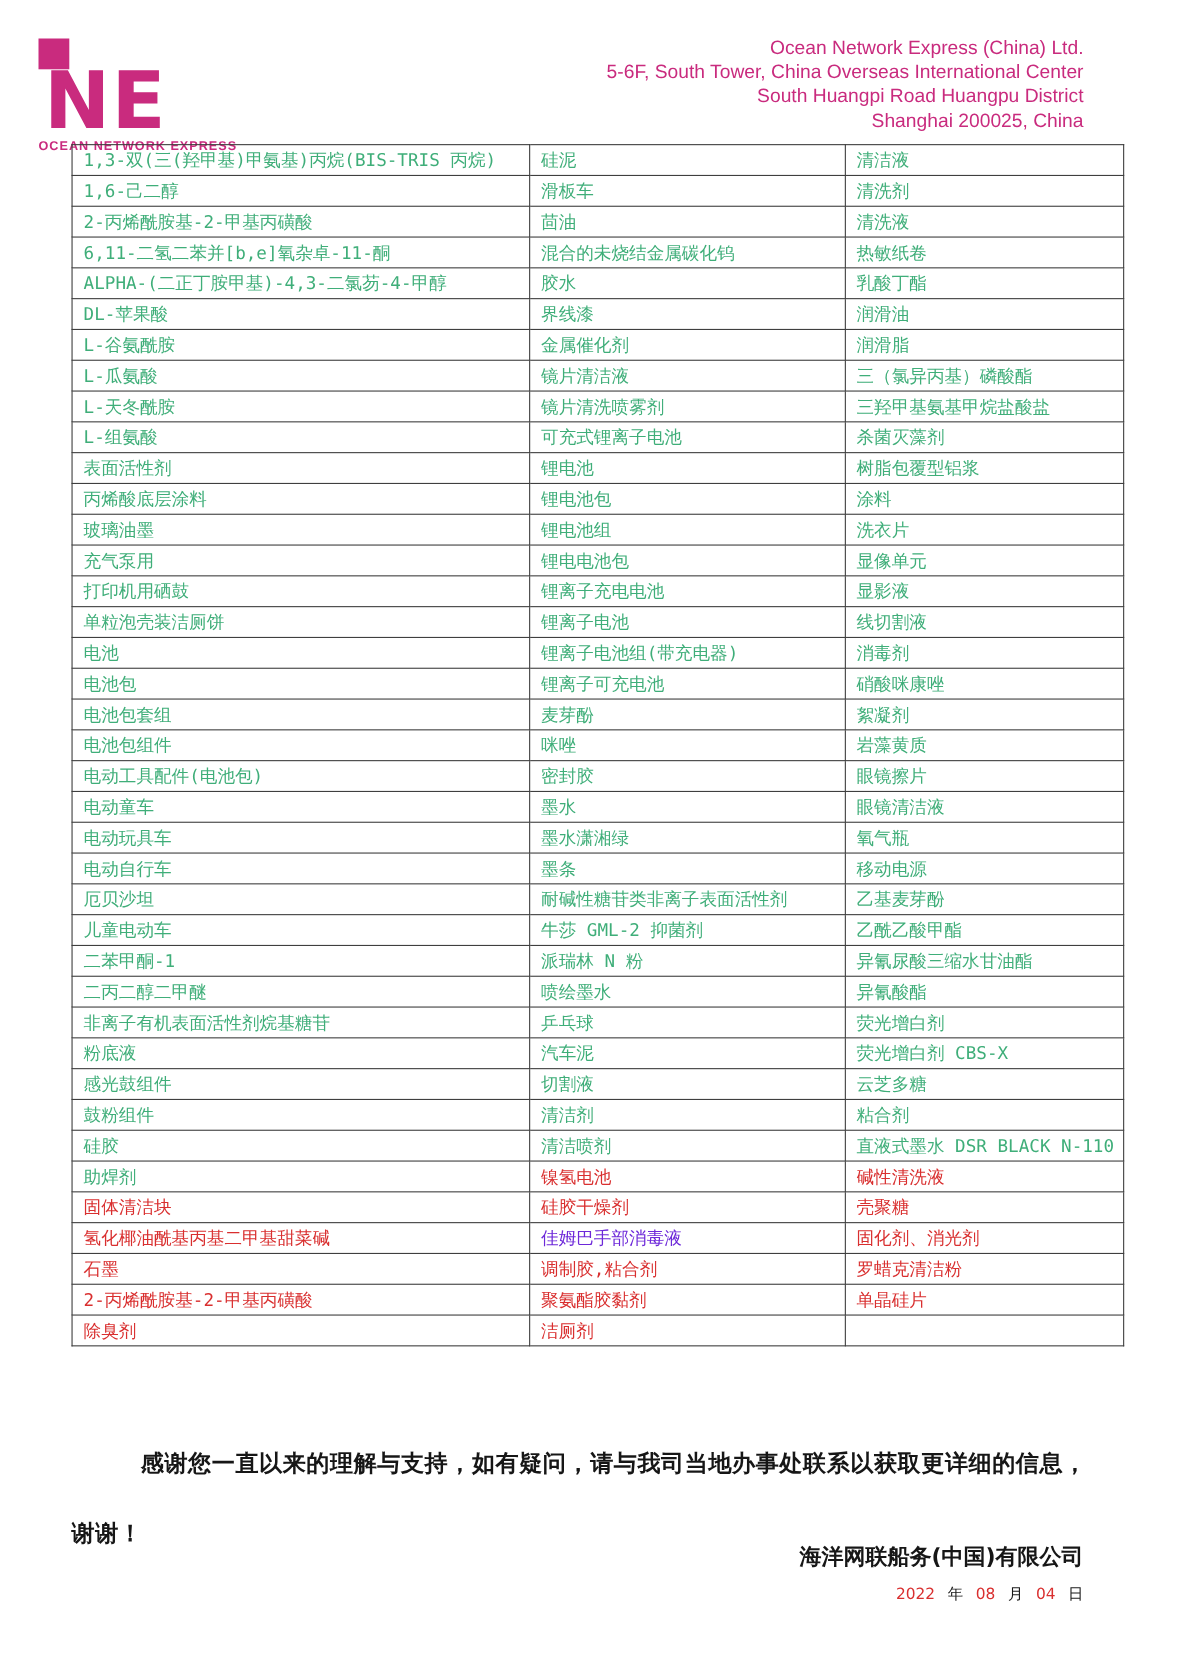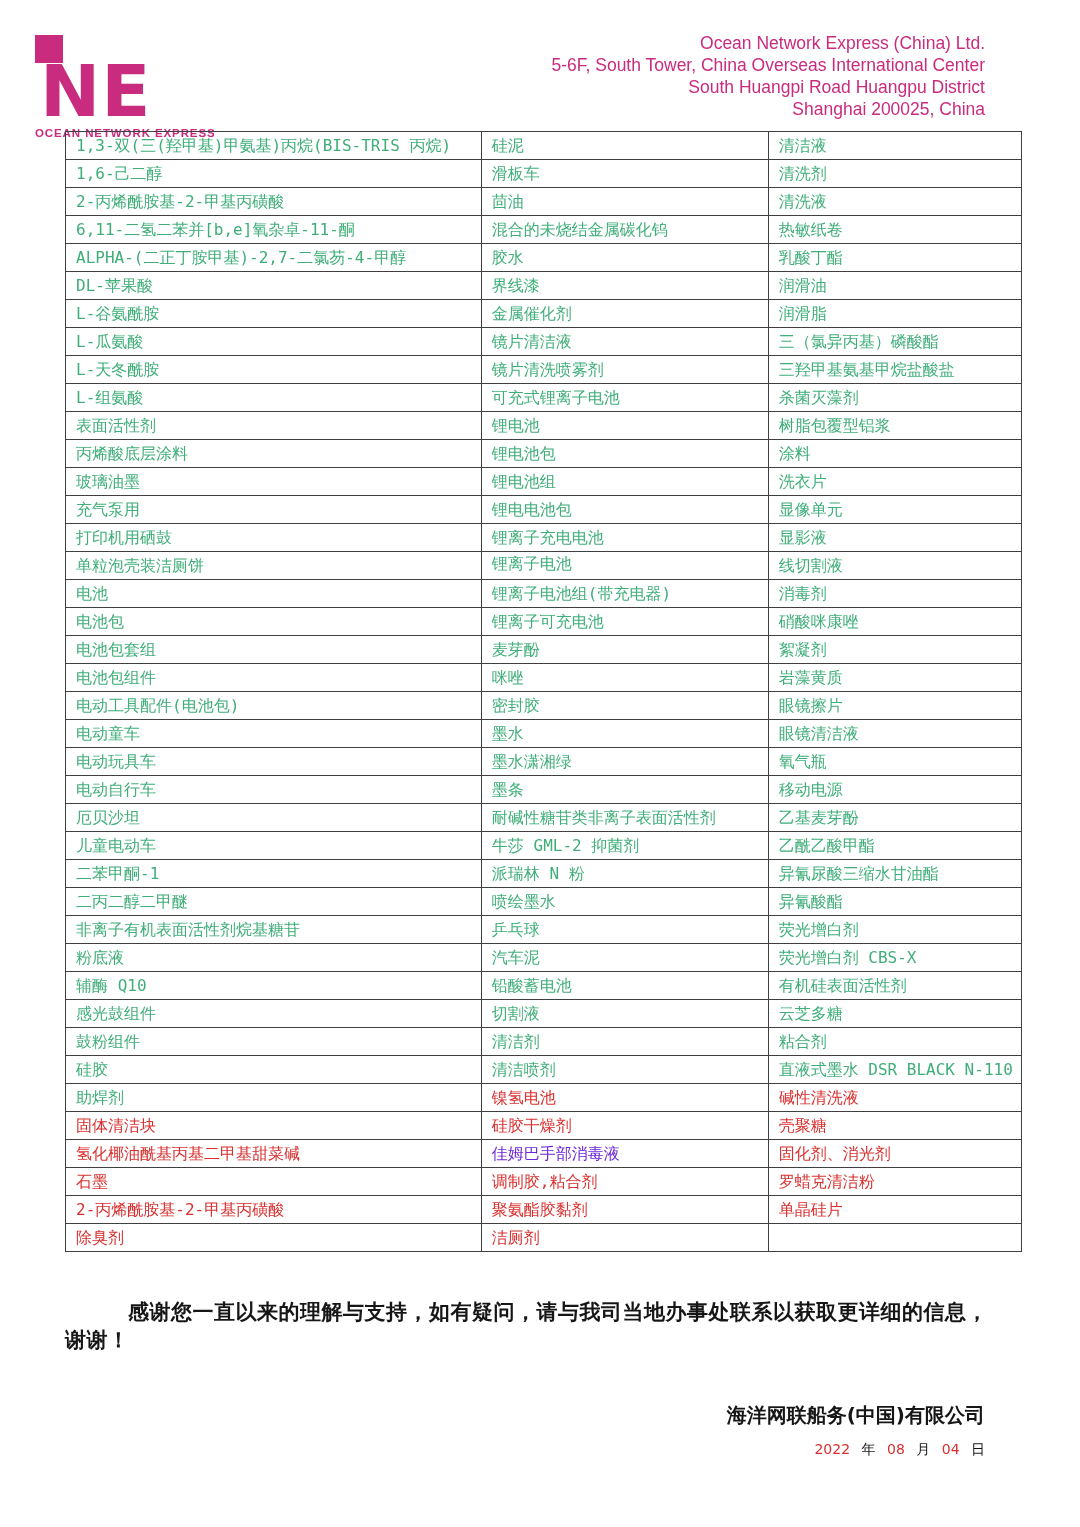--- a/index.html
+++ b/index.html
@@ -32,21 +32,21 @@
     padding:0 10px;
     font-size:16px;
     line-height:27px;
     vertical-align:middle;
     white-space:nowrap;
     overflow:hidden;
     font-family:"DejaVu Sans Mono","DejaVu Sans",monospace;
   }
 
   
-  .thanks{position:absolute;left:65px;top:1298px;width:926px;margin:0;font-size:21px;font-weight:700;line-height:28px;color:var(--ink);text-indent:3em;letter-spacing:0.5px;}
+  .thanks{position:absolute;left:65px;top:1298px;width:926px;margin:0;font-size:21px;font-weight:700;line-height:64px;color:var(--ink);text-indent:3em;letter-spacing:0.5px;}
   .company{position:absolute;right:95px;top:1402px;font-size:20px;font-weight:700;color:var(--ink);}
   .dateline{position:absolute;right:95px;top:1441px;font-size:14px;font-weight:400;color:var(--ink);text-align:right;}
   .dateline span{margin-left:7px;}
   .dateline span:first-child{margin-left:0;}
   .dateline .num{color:var(--red);}
 </style>
 </head>
 <body>
 
 <div class="page">
@@ -88,21 +88,21 @@
           <td style="color: rgb(63, 174, 121);">2-丙烯酰胺基-2-甲基丙磺酸</td>
           <td style="color: rgb(63, 174, 121);">茴油</td>
           <td style="color: rgb(63, 174, 121);">清洗液</td>
         </tr>
         <tr>
           <td style="color: rgb(63, 174, 121);">6,11-二氢二苯并[b,e]氧杂卓-11-酮</td>
           <td style="color: rgb(63, 174, 121);">混合的未烧结金属碳化钨</td>
           <td style="color: rgb(63, 174, 121);">热敏纸卷</td>
         </tr>
         <tr>
-          <td style="color: rgb(63, 174, 121);">ALPHA-(二正丁胺甲基)-2,7-二氯芴-4-甲醇</td>
+          <td style="color: rgb(63, 174, 121);">ALPHA-(二正丁胺甲基)-4,3-二氯芴-4-甲醇</td>
           <td style="color: rgb(63, 174, 121);">胶水</td>
           <td style="color: rgb(63, 174, 121);">乳酸丁酯</td>
         </tr>
         <tr>
           <td style="color: rgb(63, 174, 121);">DL-苹果酸</td>
           <td style="color: rgb(63, 174, 121);">界线漆</td>
           <td style="color: rgb(63, 174, 121);">润滑油</td>
         </tr>
         <tr>
           <td style="color: rgb(63, 174, 121);">L-谷氨酰胺</td>
@@ -144,21 +144,21 @@
           <td style="color: rgb(63, 174, 121);">锂电电池包</td>
           <td style="color: rgb(63, 174, 121);">显像单元</td>
         </tr>
         <tr>
           <td style="color: rgb(63, 174, 121);">打印机用硒鼓</td>
           <td style="color: rgb(63, 174, 121);">锂离子充电电池</td>
           <td style="color: rgb(63, 174, 121);">显影液</td>
         </tr>
         <tr>
           <td style="color: rgb(63, 174, 121);">单粒泡壳装洁厕饼</td>
-          <td style="color: rgb(63, 174, 121); font-family: Liberation Mono, monospace;">锂离子电池</td>
+          <td style="color: rgb(63, 174, 121);">锂离子电池</td>
           <td style="color: rgb(63, 174, 121);">线切割液</td>
         </tr>
         <tr>
           <td style="color: rgb(63, 174, 121);">电池</td>
           <td style="color: rgb(63, 174, 121);">锂离子电池组(带充电器)</td>
           <td style="color: rgb(63, 174, 121);">消毒剂</td>
         </tr>
         <tr>
           <td style="color: rgb(63, 174, 121);">电池包</td>
           <td style="color: rgb(63, 174, 121);">锂离子可充电池</td>
@@ -216,25 +216,20 @@
         </tr>
         <tr>
           <td style="color: rgb(63, 174, 121);">非离子有机表面活性剂烷基糖苷</td>
           <td style="color: rgb(63, 174, 121);">乒乓球</td>
           <td style="color: rgb(63, 174, 121);">荧光增白剂</td>
         </tr>
         <tr>
           <td style="color: rgb(63, 174, 121);">粉底液</td>
           <td style="color: rgb(63, 174, 121);">汽车泥</td>
           <td style="color: rgb(63, 174, 121);">荧光增白剂 CBS-X</td>
-        </tr>
-        <tr>
-          <td style="color: rgb(63, 174, 121);">辅酶 Q10</td>
-          <td style="color: rgb(63, 174, 121);">铅酸蓄电池</td>
-          <td style="color: rgb(63, 174, 121);">有机硅表面活性剂</td>
         </tr>
         <tr>
           <td style="color: rgb(63, 174, 121);">感光鼓组件</td>
           <td style="color: rgb(63, 174, 121);">切割液</td>
           <td style="color: rgb(63, 174, 121);">云芝多糖</td>
         </tr>
         <tr>
           <td style="color: rgb(63, 174, 121);">鼓粉组件</td>
           <td style="color: rgb(63, 174, 121);">清洁剂</td>
           <td style="color: rgb(63, 174, 121);">粘合剂</td>

